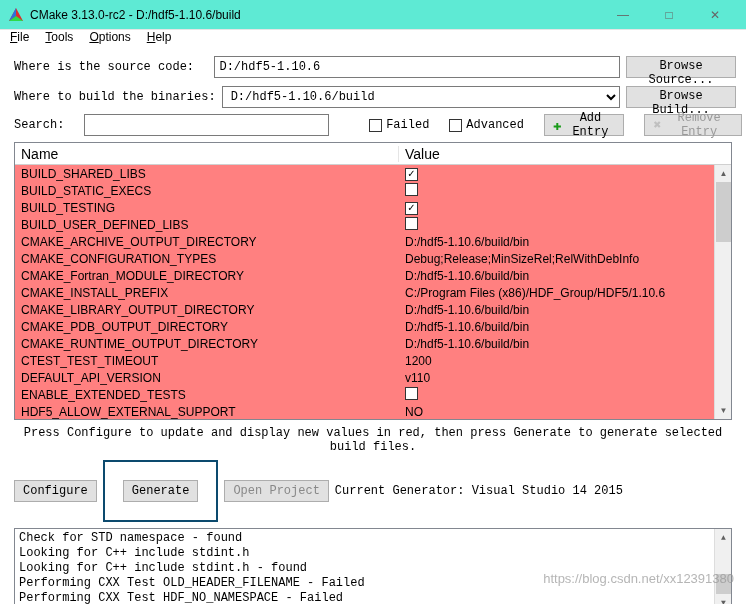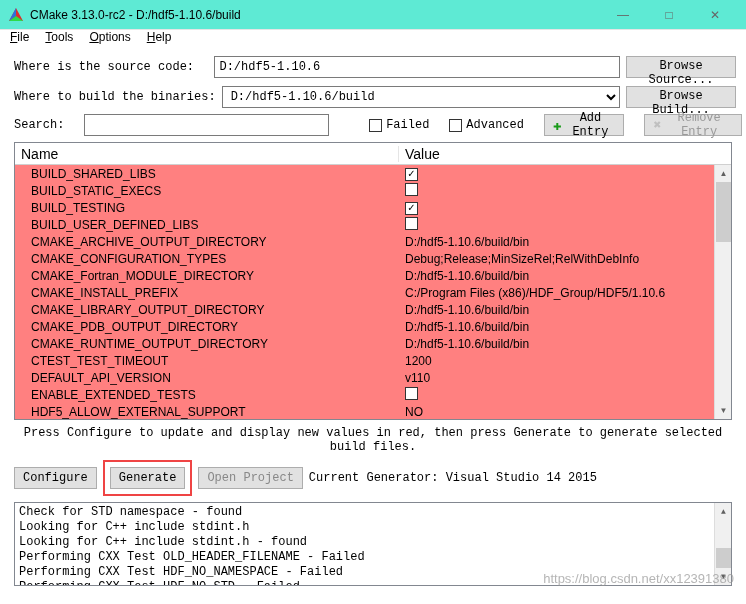--- a/index.html
+++ b/index.html
@@ -22,29 +22,29 @@
   .addbtn { display: inline-flex; align-items: center; gap: 4px; border: 1px solid #adadad; background: #e1e1e1; padding: 1px 8px; height: 22px; font-family: "Courier New", monospace; font-size: 12px; }
   .addbtn.disabled { color: #9a9a9a; }
   .plus { color: #1a9b1a; font-weight: bold; font-size: 14px; }
   .cross { color: #c0c0c0; font-weight: bold; font-size: 13px; }
   .table-wrap { margin: 0 14px; border: 1px solid #828790; height: 278px; display: flex; flex-direction: column; }
   .thead { display: flex; background: #fff; border-bottom: 1px solid #d0d0d0; height: 22px; align-items: center; font-size: 14px; }
   .th-name { width: 384px; padding-left: 6px; border-right: 1px solid #e5e5e5; }
   .th-value { flex: 1; padding-left: 6px; }
   .tbody { flex: 1; overflow: hidden; position: relative; background: #ff8080; }
   .trow { display: flex; height: 17px; align-items: center; color: #000; font-size: 12px; }
-  .td-name { width: 384px; padding-left: 16px; white-space: nowrap; overflow: hidden; }
+  .td-name { width: 384px; padding-left: 6px; white-space: nowrap; overflow: hidden; }
   .td-value { flex: 1; padding-left: 6px; white-space: nowrap; overflow: hidden; }
   .cb { width: 13px; height: 13px; border: 1px solid #333; background: #fff; display: inline-flex; align-items: center; justify-content: center; font-size: 10px; line-height: 1; }
   .scrollbar { position: absolute; right: 0; top: 0; bottom: 0; width: 17px; background: #f0f0f0; border-left: 1px solid #ddd; }
   .sb-btn { width: 17px; height: 17px; background: #f0f0f0; display: flex; align-items: center; justify-content: center; color: #606060; font-size: 8px; }
   .sb-thumb { position: absolute; top: 17px; width: 15px; left: 1px; height: 60px; background: #cdcdcd; }
   .hint { text-align: center; font-family: "Courier New", monospace; font-size: 12px; padding: 6px 14px; }
   .btnrow { display: flex; align-items: center; padding: 0 14px 6px 14px; gap: 6px; font-family: "Courier New", monospace; font-size: 12px; }
-  .highlight-box { border: 2px solid #ef4444; padding: 5px; display: inline-block; }
+  .highlight-box { border: 2px solid #0c4a6e; padding: 18px; display: inline-block; }
   .log { margin: 0 14px; border: 1px solid #828790; height: 84px; overflow: hidden; position: relative; font-family: "Courier New", monospace; font-size: 12px; padding: 2px 4px; background: #fff; }
   .log .ln { white-space: pre; line-height: 15px; }
   .watermark { position: absolute; right: 12px; bottom: 18px; color: rgba(150,150,150,0.7); font-size: 13px; font-family: Arial, sans-serif; pointer-events: none; }
 </style>
 </head>
 <body>
 
 <div class="titlebar">
   <span class="logo">
     <svg viewBox="0 0 16 16">

